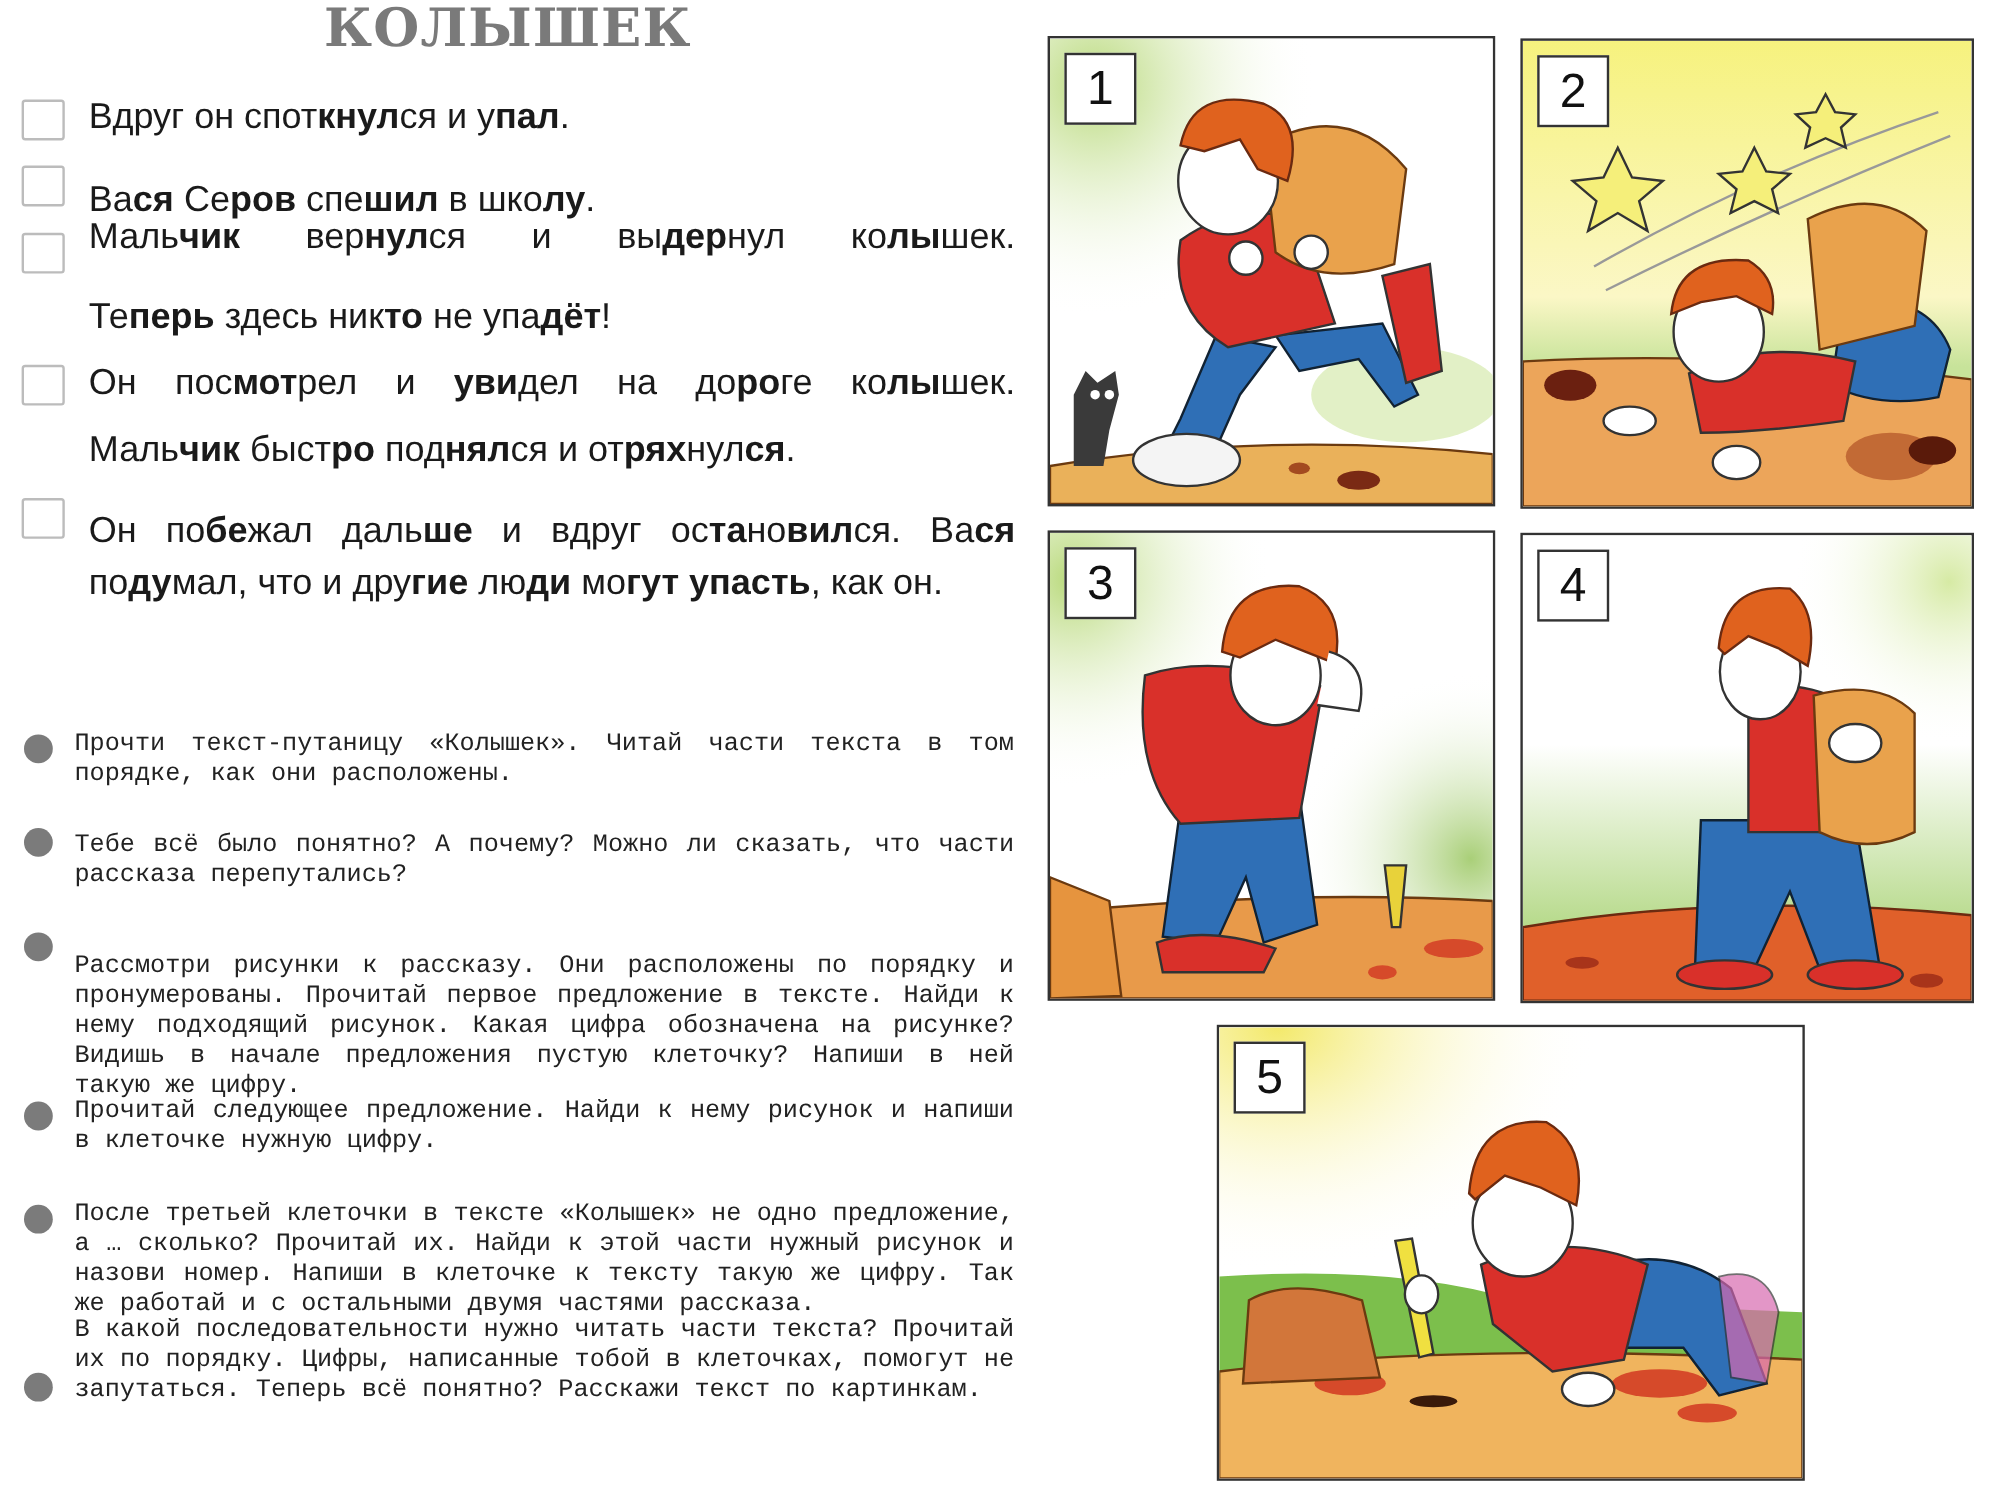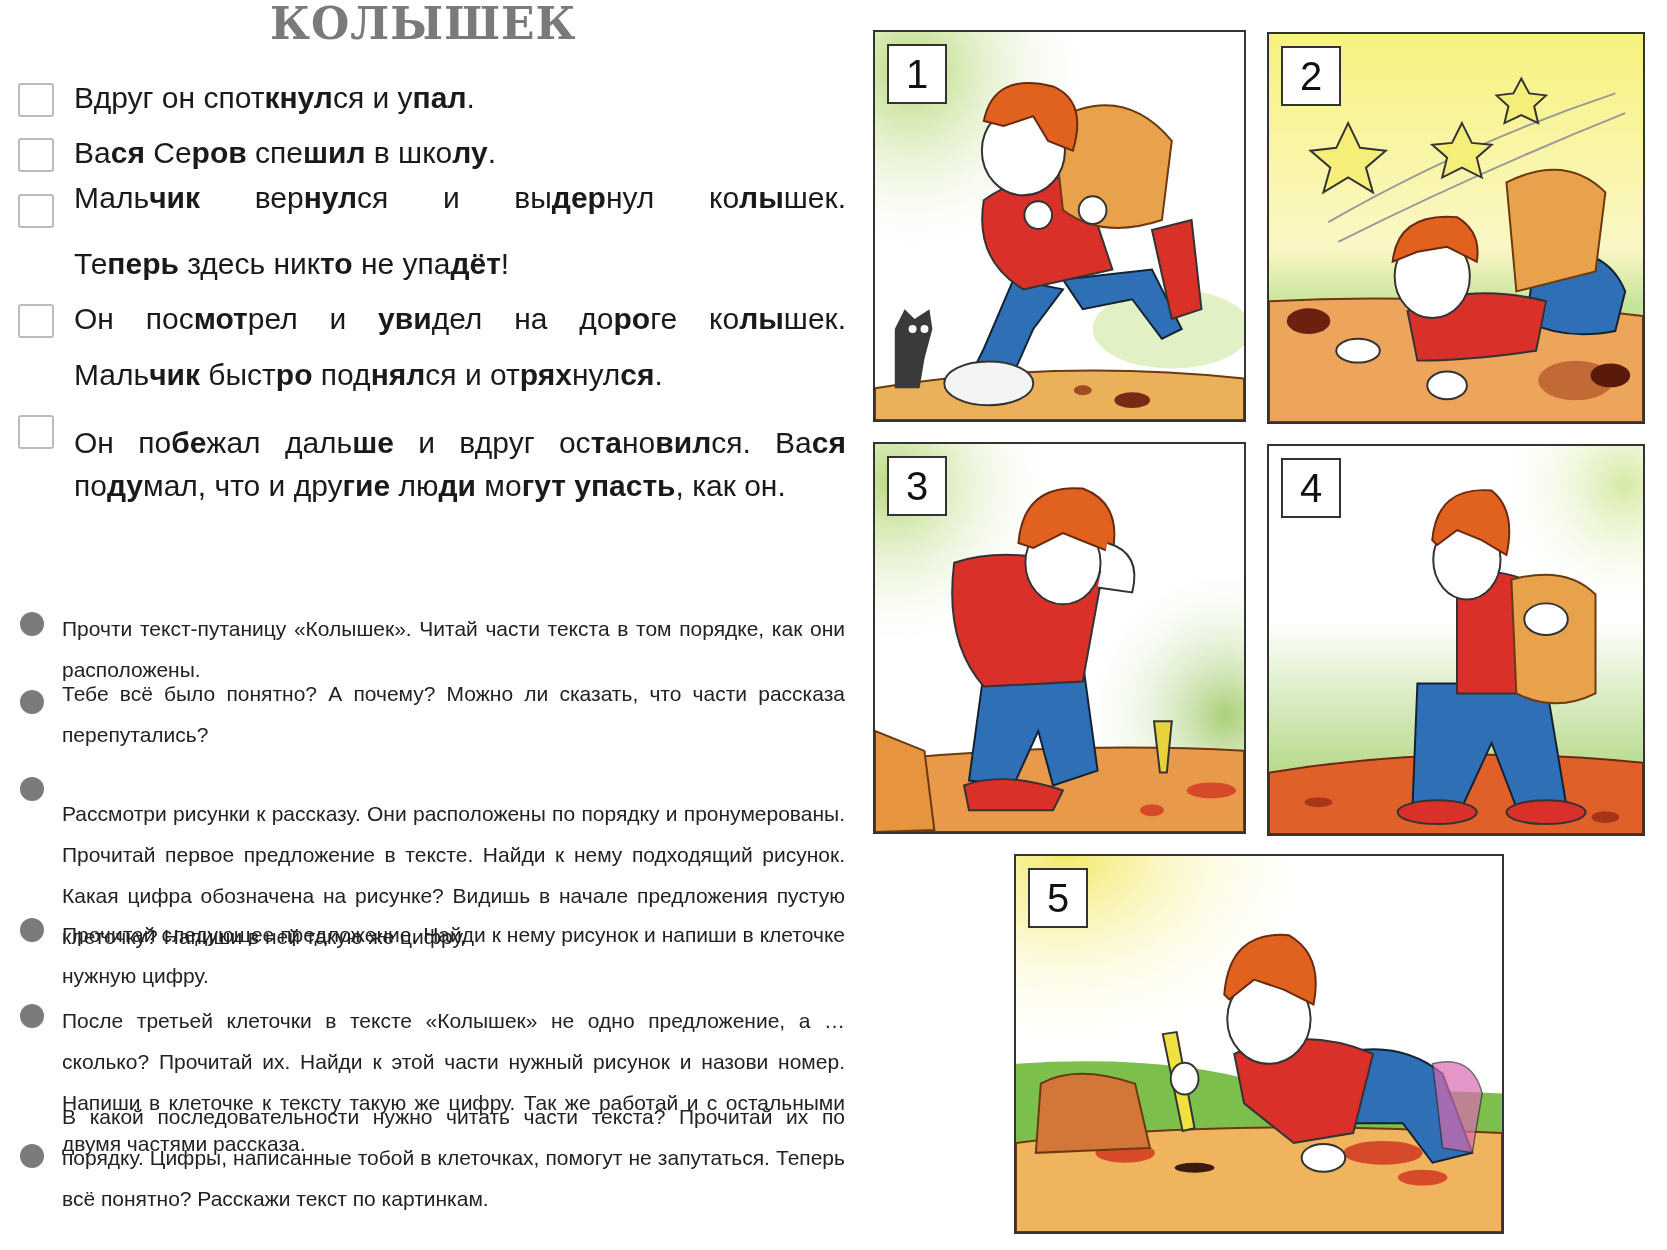--- a/index.html
+++ b/index.html
@@ -6,57 +6,57 @@
   body { width:1667px; height:1250px; position:relative; overflow:hidden; font-family:"Liberation Sans", sans-serif; color:#111; }
 
   .title { position:absolute; left:270px; top:-2px; font-family:"DejaVu Serif", serif; font-weight:bold; font-size:44px; letter-spacing:1px; color:#7a7a7a; }
 
   .story { position:absolute; left:0; top:0; width:850px; }
   .line { position:absolute; left:74px; width:772px; font-family:"Liberation Sans", sans-serif; font-size:30px; line-height:40px; color:#1a1a1a; white-space:nowrap; }
   .line.justify { text-align:justify; text-align-last:justify; white-space:normal; }
   .line b { font-weight:bold; }
   .cb { position:absolute; left:18px; width:36px; height:34px; border:2px solid #bcbcbc; border-radius:3px; background:#fff; box-sizing:border-box; cursor:pointer; }
   .bullet { position:absolute; left:20px; width:24px; height:24px; border-radius:50%; background:#7b7b7b; }
-  .task-text { position:absolute; left:62px; width:783px; font-family:Liberation Sans, sans-serif; font-size:21px; line-height:41px; color:#222; text-align:justify; }
+  .task-text { position:absolute; left:62px; width:783px; font-family:Liberation Mono, monospace; font-size:21px; line-height:25px; color:#222; text-align:justify; }
 
   .panel { position:absolute; border:2.5px solid #333; box-sizing:border-box; overflow:hidden; background:#fff; }
   .panel svg { position:absolute; left:0; top:0; width:100%; height:100%; }
   .num { position:absolute; left:12px; top:12px; width:60px; height:60px; border:2px solid #333; background:#fff; box-sizing:border-box; font-family:"Liberation Sans", sans-serif; font-size:40px; line-height:56px; text-align:center; color:#111; }
 </style>
 </head>
 <body>
 
 <div class="title">КОЛЫШЕК</div>
 
 <div class="story">
   <div class="cb" style="top:83px"></div>
   <div class="line" style="top:78px">Вдруг он спот<b>кнул</b>ся и у<b>пал</b>.</div>
 
   <div class="cb" style="top:138px"></div>
-  <div class="line" style="top:133px">Ва<b>ся</b> Се<b>ров</b> спе<b>шил</b> в шко<b>лу</b>.</div>
+  <div class="line" style="top:147px">Ва<b>ся</b> Се<b>ров</b> спе<b>шил</b> в шко<b>лу</b>.</div>
 
   <div class="cb" style="top:194px"></div>
   <div class="line justify" style="top:178px">Маль<b>чик</b> вер<b>нул</b>ся и вы<b>дер</b>нул ко<b>лы</b>шек.</div>
   <div class="line" style="top:244px">Те<b>перь</b> здесь ник<b>то</b> не упа<b>дёт</b>!</div>
 
   <div class="cb" style="top:304px"></div>
   <div class="line justify" style="top:299px">Он пос<b>мот</b>рел и <b>уви</b>дел на до<b>ро</b>ге ко<b>лы</b>шек.</div>
   <div class="line" style="top:355px">Маль<b>чик</b> быст<b>ро</b> под<b>нял</b>ся и от<b>рях</b>нул<b>ся</b>.</div>
 
   <div class="cb" style="top:415px"></div>
   <div class="line justify" style="top:423px">Он по<b>бе</b>жал даль<b>ше</b> и вдруг ос<b>та</b>но<b>вил</b>ся. Ва<b>ся</b></div>
   <div class="line" style="top:466px">по<b>ду</b>мал, что и дру<b>гие</b> лю<b>ди</b> мо<b>гут</b> <b>упасть</b>, как он.</div>
 </div>
 
 <div>
   <div class="bullet" style="top:612px"></div>
   <div class="task-text" style="top:608px">Прочти текст-путаницу «Колышек». Читай части текста в том порядке, как они расположены.</div>
 
   <div class="bullet" style="top:690px"></div>
-  <div class="task-text" style="top:673px">Тебе всё было понятно? А почему? Можно ли сказать, что части рассказа перепутались?</div>
+  <div class="task-text" style="top:692px">Тебе всё было понятно? А почему? Можно ли сказать, что части рассказа перепутались?</div>
 
   <div class="bullet" style="top:777px"></div>
   <div class="task-text" style="top:793px">Рассмотри рисунки к рассказу. Они расположены по порядку и пронумерованы. Прочитай первое предложение в тексте. Найди к нему подходящий рисунок. Какая цифра обозначена на рисунке? Видишь в начале предложения пустую клеточку? Напиши в ней такую же цифру.</div>
 
   <div class="bullet" style="top:918px"></div>
   <div class="task-text" style="top:914px">Прочитай следующее предложение. Найди к нему рисунок и напиши в клеточке нужную цифру.</div>
 
   <div class="bullet" style="top:1004px"></div>
   <div class="task-text" style="top:1000px">После третьей клеточки в тексте «Колышек» не одно предложение, а … сколько? Прочитай их. Найди к этой части нужный рисунок и назови номер. Напиши в клеточке к тексту такую же цифру. Так же работай и с остальными двумя частями рассказа.</div>
 

